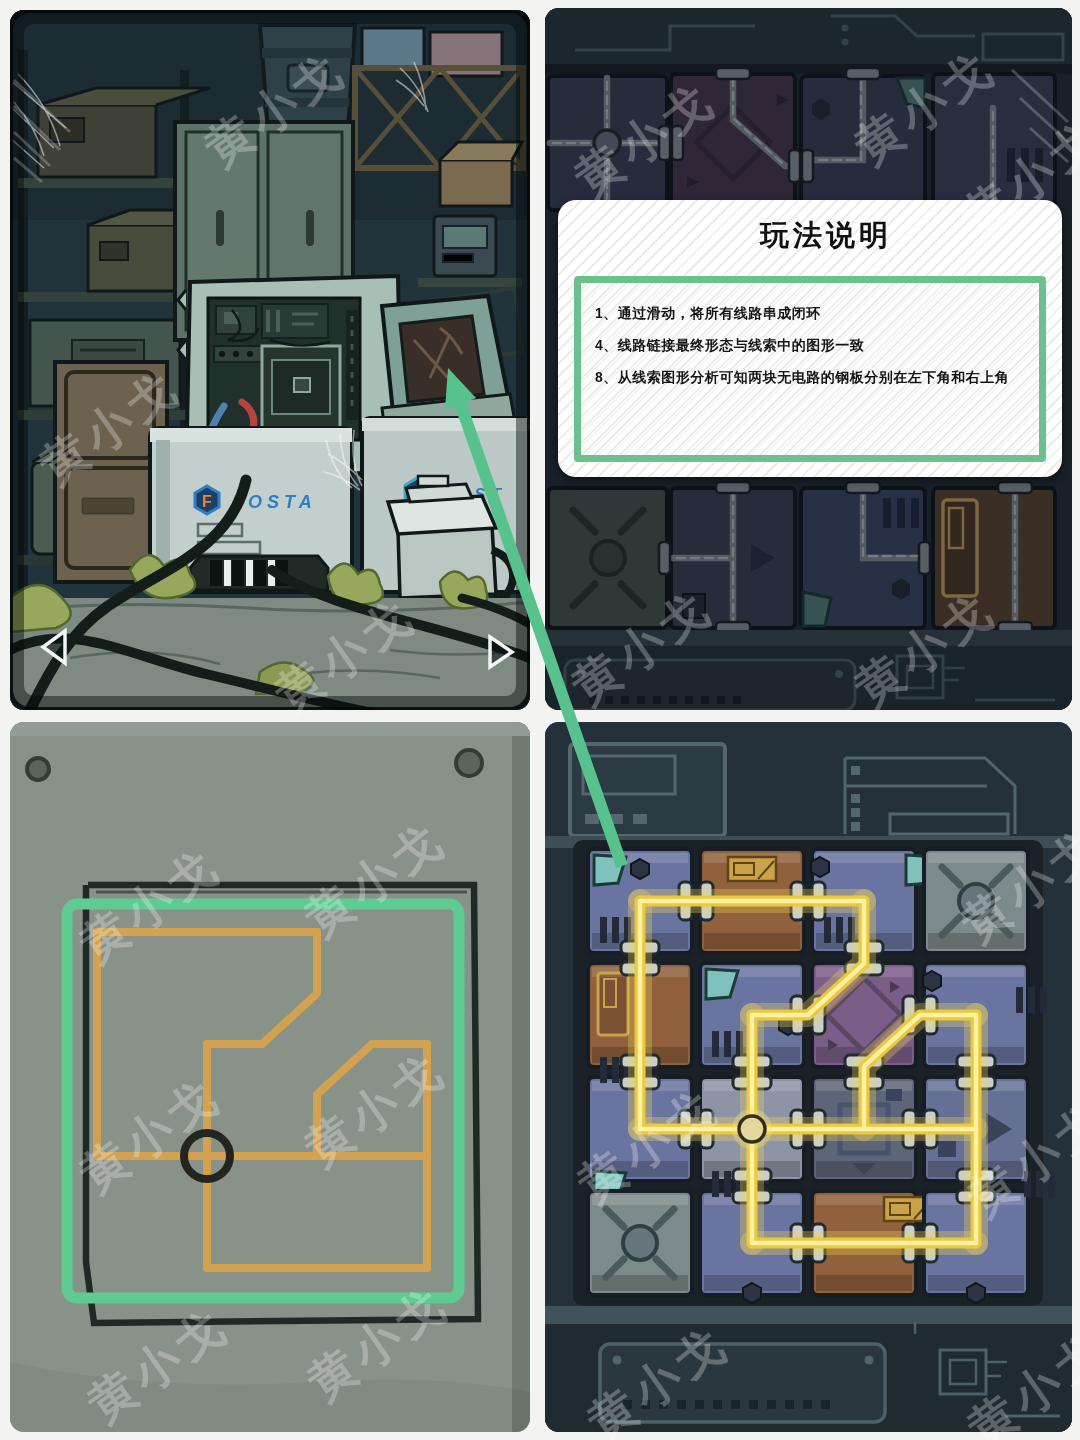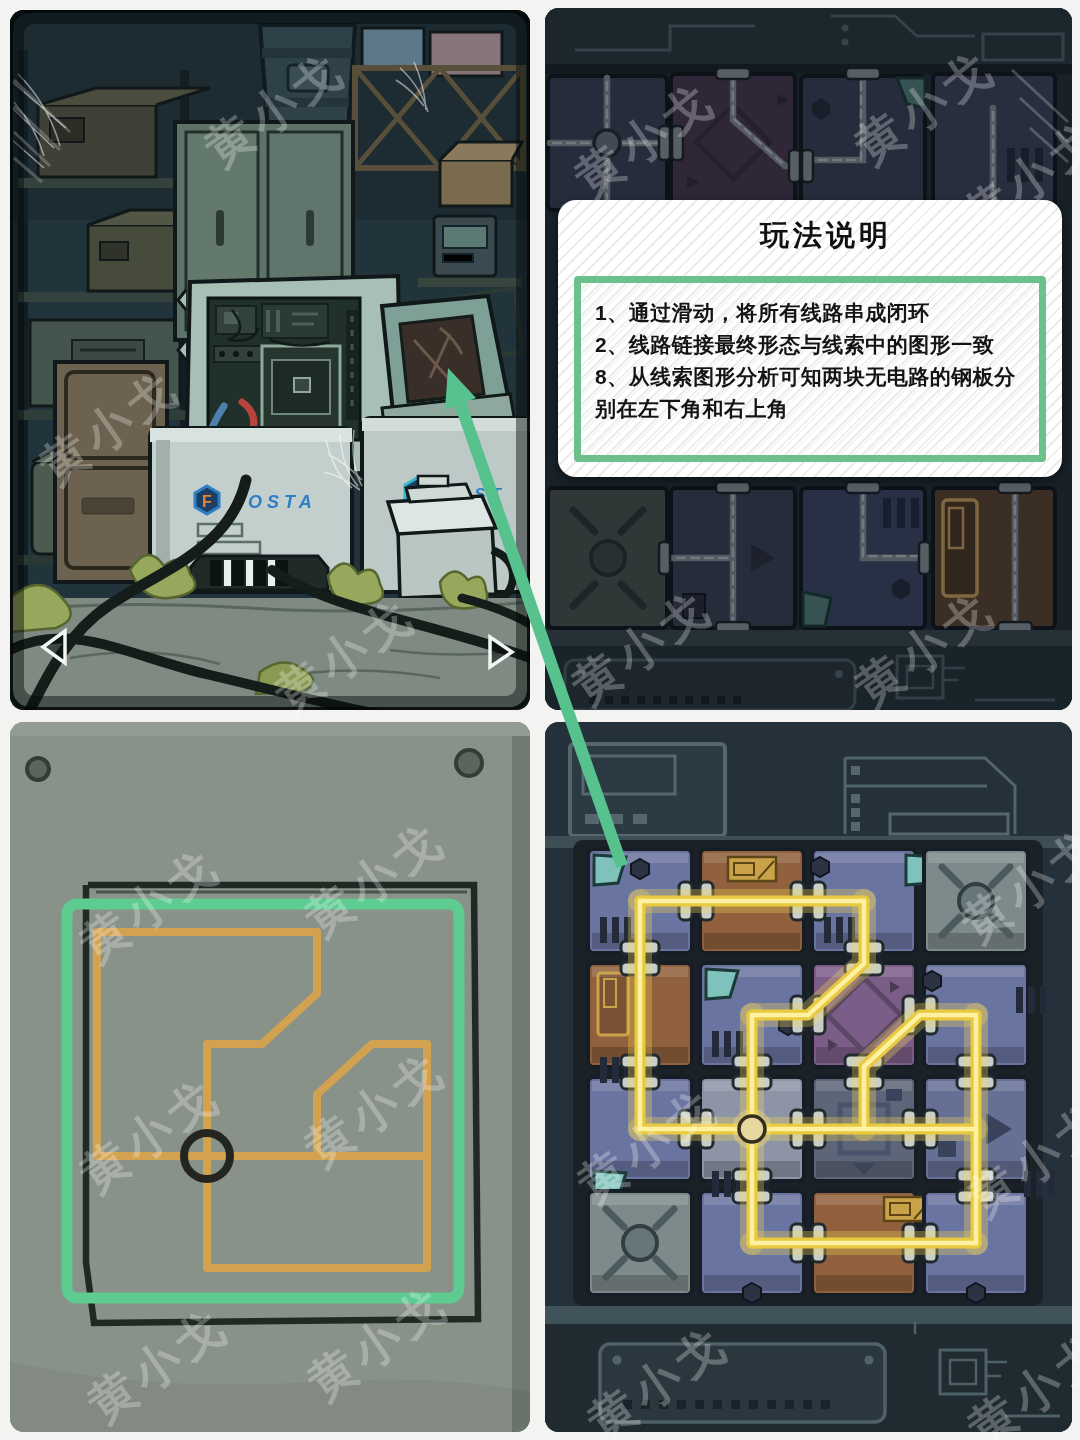--- a/index.html
+++ b/index.html
@@ -13,21 +13,21 @@
   svg{display:block;}
   
   #modal{position:absolute;left:558px;top:200px;width:504px;height:277px;border-radius:18px;
          background:repeating-linear-gradient(135deg,#ffffff 0 7px,#ececeb 7px 9px);
          box-shadow:0 3px 8px rgba(0,0,0,.45);z-index:30;}
   #modal .title{text-align:center;font-size:29px;font-weight:bold;color:#101010;
          letter-spacing:4px;padding-top:16px;padding-left:32px;}
   #modal .rulebox{margin:20px 16px 0 16px;height:158px;border:7px solid var(--modal-green,#6cc08b);
          border-radius:4px;padding:14px 12px 0 14px;
          background:repeating-linear-gradient(135deg,rgba(255,255,255,.0) 0 7px,rgba(0,0,0,.04) 7px 9px);}
-  #modal .rule{font-size:21px;line-height:32px;font-weight:600;color:#141414;letter-spacing:.5px;}
+  #modal .rule{font-size:14px;line-height:32px;font-weight:600;color:#141414;letter-spacing:.5px;}
   .overlay{position:absolute;left:0;top:0;pointer-events:none;z-index:40;}
   .wm{fill:rgba(255,255,255,.27);font-size:47px;font-weight:bold;letter-spacing:6px;}
   .chain{stroke:#838b93;stroke-width:6.5;fill:none;stroke-linecap:round;}
   .chain-hi{stroke:#b6bdc3;stroke-width:2.4;fill:none;stroke-dasharray:8 6;stroke-linecap:round;}
   .tabTR{fill:#89939a;stroke:#1c2329;stroke-width:2.5;}
   .frameline{stroke:#51646c;stroke-width:3;fill:none;}
   .ink{stroke:#15211c;fill:none;}
 </style>
 </head>
 <body>
@@ -346,21 +346,21 @@
   </g>
 
   <rect width="527" height="702" fill="rgba(6,10,16,.38)"></rect>
 </svg>
 </section>
 
 <div id="modal">
   <div class="title">玩法说明</div>
   <div class="rulebox">
     <div class="rule">1、通过滑动，将所有线路串成闭环</div>
-    <div class="rule">2、线路链接最终形态与线索中的图形一致</div>
+    <div class="rule">4、线路链接最终形态与线索中的图形一致</div>
     <div class="rule">8、从线索图形分析可知两块无电路的钢板分别在左下角和右上角</div>
   </div>
 </div>
 
 <section class="panel" id="panel-bl">
 <svg id="svg-bl" width="520" height="710" viewBox="0 0 520 710">
   <rect width="520" height="710" fill="#899288"></rect>
   <rect x="502" y="0" width="18" height="710" fill="#6f7a70"></rect>
   <rect x="0" y="0" width="520" height="14" fill="#939c92"></rect>
   <path d="M0,640 q140,30 300,20 q130,-8 220,10 l0,40 l-520,0 Z" fill="rgba(0,0,0,.05)"></path>

